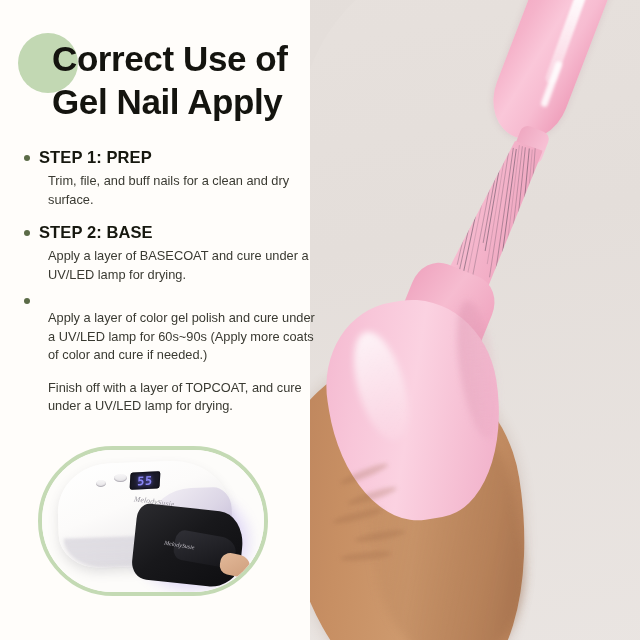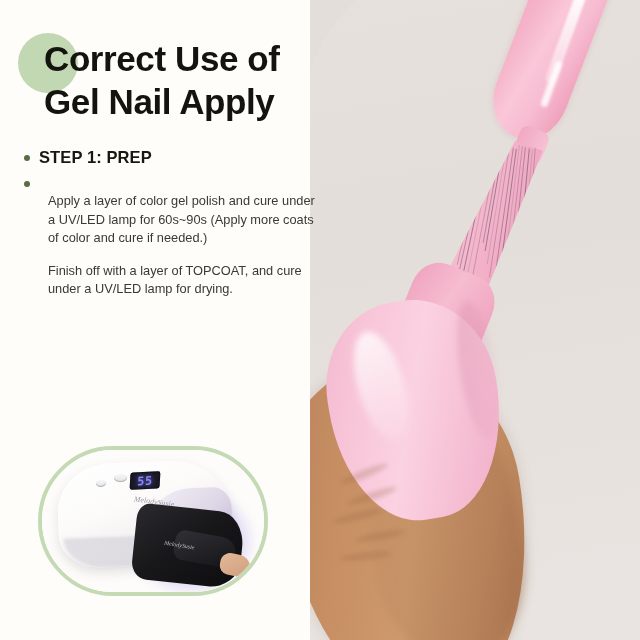--- a/index.html
+++ b/index.html
@@ -133,21 +133,21 @@
     transform:rotate(-9deg); filter:blur(3px);
   }
 
   
   #title-circle{
     position:absolute; left:18px; top:33px;
     width:60px; height:60px; border-radius:50%;
     background:#C2D8B3;
   }
   #title{
-    position:absolute; left:44px; top:38px;
+    position:absolute; left:52px; top:38px;
     width:300px;
     font-size:35px;
     font-weight:700;
     line-height:1.22;
     letter-spacing:-0.4px;
     color:#14140F;
   }
   .title-line{ display:block; white-space:nowrap; }
 
   #steps{
@@ -336,22 +336,30 @@
   <span class="title-line">Gel Nail Apply</span>
 </h1>
 
 <div id="steps">
 
   <div class="step">
     <div class="step-head">
       <span class="bullet"></span>
       <span class="step-title">STEP 1: PREP</span>
     </div>
-  </div>
-
+    <div class="step-body">Trim, file, and buff nails for a clean and dry surface.</div>
+  </div>
+
+  <div class="step">
+    <div class="step-head">
+      <span class="bullet"></span>
+      <span class="step-title">STEP 2: BASE</span>
+    </div>
+    <div class="step-body">Apply a layer of BASECOAT and cure under a UV/LED lamp for drying.</div>
+  </div>
 
   <div class="step">
     <div class="step-head">
       <span class="bullet"></span>
     </div>
     <div class="step-body">Apply a layer of color gel polish and cure under a UV/LED lamp for 60s~90s (Apply more coats of color and cure if needed.)</div>
   </div>
 
   <div class="step">
     <div class="step-body">Finish off with a layer of TOPCOAT, and cure under a UV/LED lamp for drying.</div>

